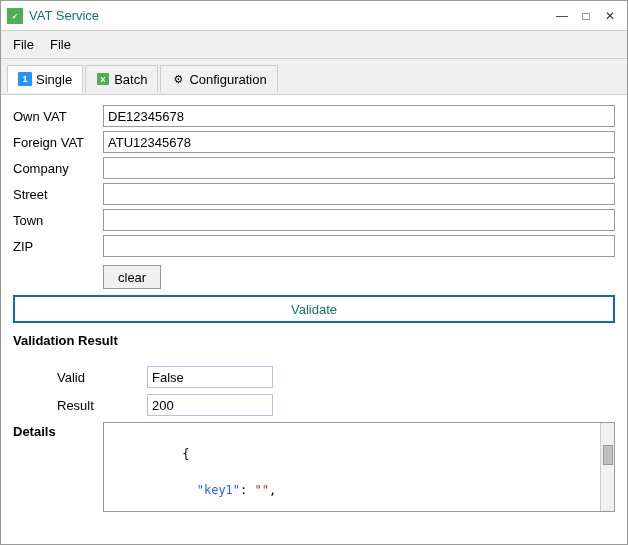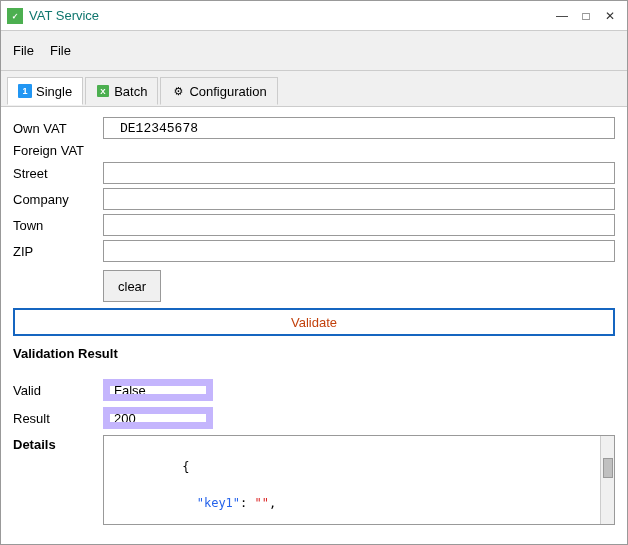--- a/index.html
+++ b/index.html
@@ -64,21 +64,21 @@
       align-items: center;
       justify-content: center;
       font-size: 12px;
       color: #333;
     }
     .menu-bar {
       background: #f0f0f0;
       display: flex;
       padding: 2px 4px;
       border-bottom: 1px solid #ccc;
-      height: 40px;
+      height: 28px;
       align-items: center;
     }
     .menu-item {
       padding: 2px 8px;
       cursor: pointer;
       font-size: 13px;
     }
     .tabs {
       display: flex;
       align-items: center;
@@ -148,70 +148,71 @@
     .form-label {
       width: 90px;
       font-size: 13px;
       color: #000;
       flex-shrink: 0;
     }
     .form-input {
       flex: 1;
       height: 22px;
       border: 1px solid #999;
-      padding: 2px 16px;
-      font-size: 13px;
-      font-family: Liberation Mono, monospace;
+      padding: 2px 4px;
+      font-size: 13px;
+      font-family: Liberation Sans, sans-serif;
       background: #fff;
     }
     .buttons-row {
       display: flex;
       align-items: center;
       margin: 8px 0 6px 0;
       padding-left: 90px;
     }
     .btn-clear {
       padding: 3px 14px;
       border: 1px solid #999;
       background: #f0f0f0;
       cursor: pointer;
       font-size: 13px;
-      height: 32px;
+      height: 24px;
       text-align: right;
     }
     .btn-validate {
       width: 100%;
       height: 28px;
       border: 2px solid #1565c0;
       background: #fff;
       cursor: pointer;
       font-size: 13px;
-      color: #c2410c;
+      color: #0f766e;
       margin-bottom: 10px;
     }
     .validation-title {
       font-size: 13px;
       font-weight: bold;
       margin-bottom: 18px;
     }
     .result-row {
       display: flex;
       align-items: center;
       margin-bottom: 6px;
     }
     .result-label {
       width: 90px;
       font-size: 13px;
       color: #000;
       flex-shrink: 0;
+      margin-left: 44px;
     }
     .result-input {
-      width: 110px;
+      width: 126px;
       height: 22px;
-      border: 7px solid #c4b5fd;
+      border: 1px solid #c4b5fd;
       padding: 0 4px;
       font-size: 13px;
       font-family: 'Segoe UI', sans-serif;
       background: #fff;
     }
     .details-row {
       display: flex;
       align-items: flex-start;
       margin-bottom: 6px;
     }
@@ -306,27 +307,28 @@
   </div>
 
   <div class="content">
     
     <div class="form-row">
       <span class="form-label">Own VAT</span>
       <input class="form-input" type="text" value="DE12345678" style="">
     </div>
     <div class="form-row">
       <span class="form-label">Foreign VAT</span>
+      <input class="form-input" type="text" value="ATU12345678" style="">
+    </div>
+    <div class="form-row">
+      <span class="form-label">Company</span>
+      <input class="form-input" type="text" value="" style="">
     </div>
     <div class="form-row">
       <span class="form-label">Street</span>
-      <input class="form-input" type="text" value="" style="">
-    </div>
-    <div class="form-row">
-      <span class="form-label">Company</span>
       <input class="form-input" type="text" value="" style="">
     </div>
     <div class="form-row">
       <span class="form-label">Town</span>
       <input class="form-input" type="text" value="" style="">
     </div>
     <div class="form-row">
       <span class="form-label">ZIP</span>
       <input class="form-input" type="text" value="" style="">
     </div>

